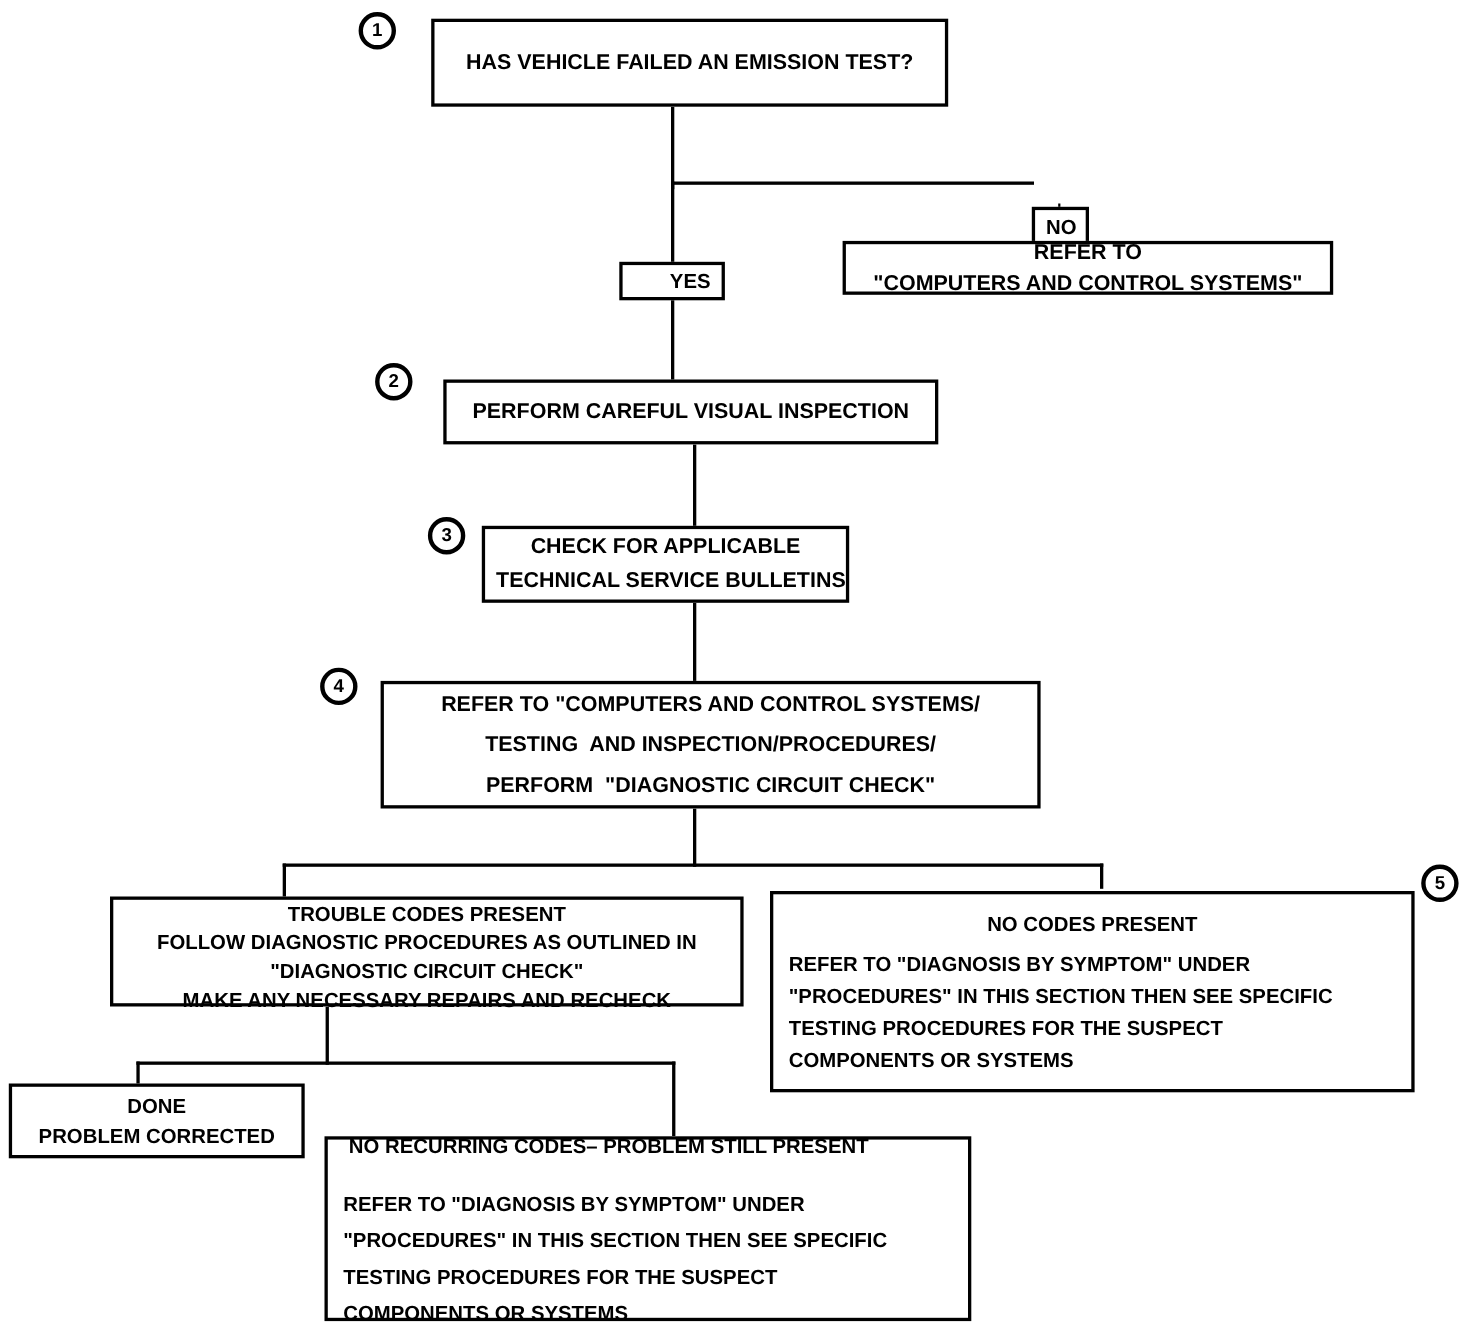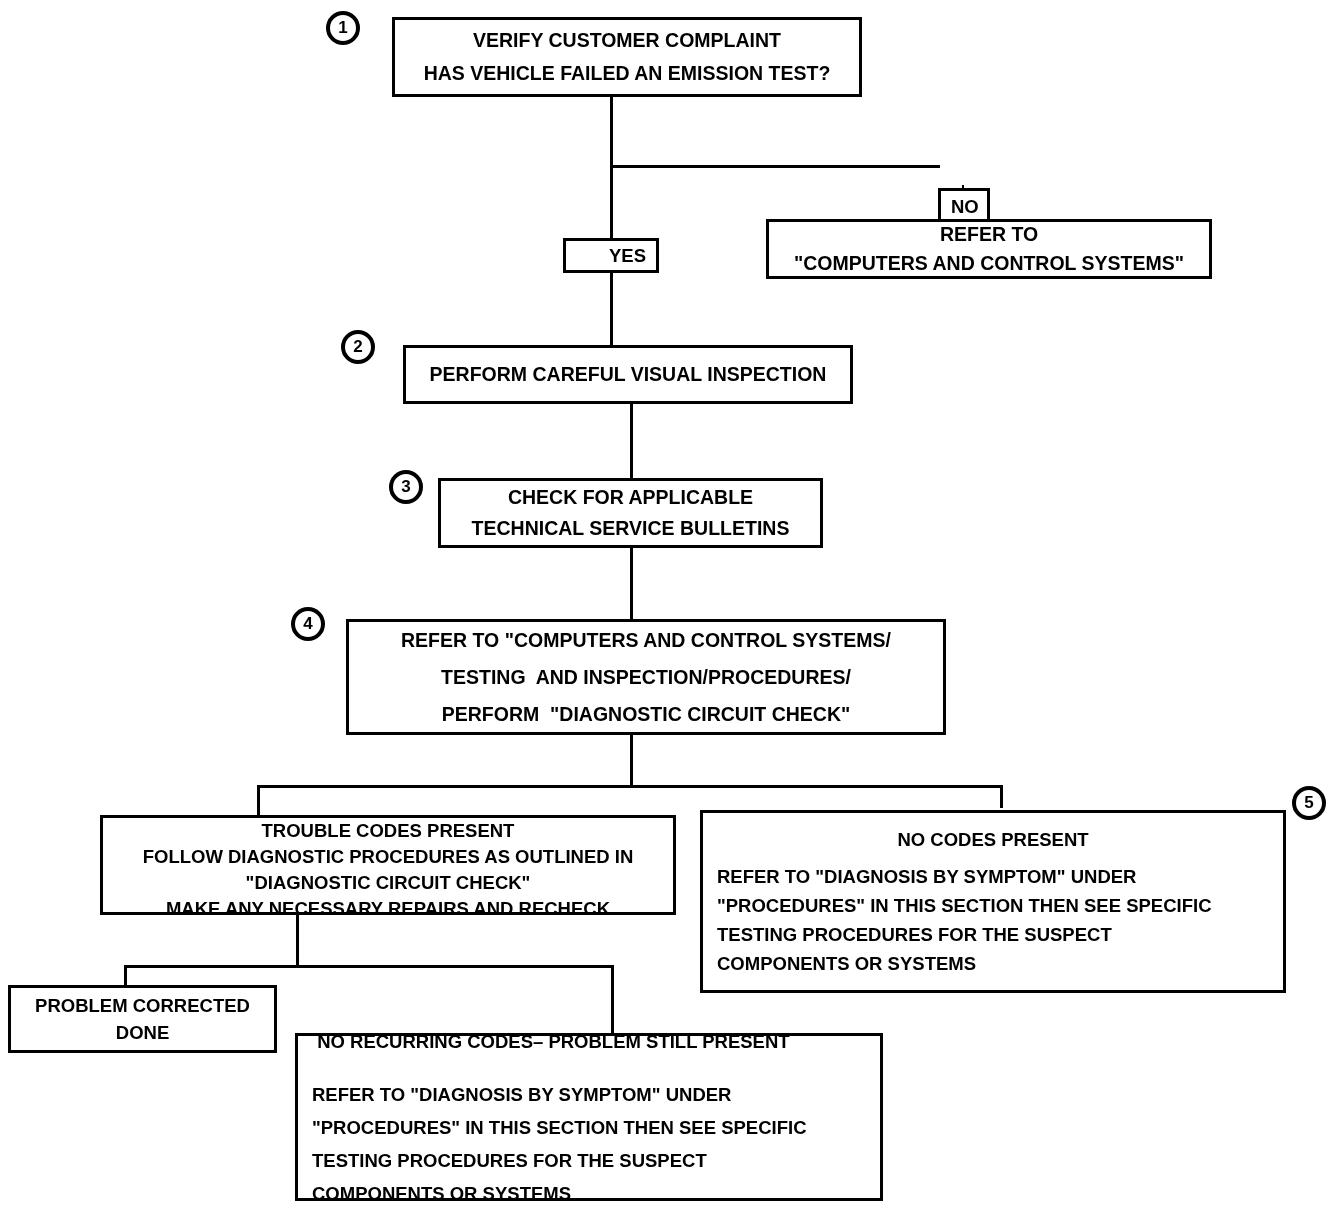--- a/index.html
+++ b/index.html
@@ -76,35 +76,34 @@
   .pad14 { padding: 0 14px; }
 </style>
 </head>
 <body>
 
 <div id="canvas">
 
   <div class="step" style="left:326px; top:11px;">1</div>
 
   <div class="box center t19 lh33 pad10" style="left:392px; top:17px; width:470px; height:80px;">
-    <span class="line">VERIFY CUSTOMER COMPLAINT</span>
     <span class="line">HAS VEHICLE FAILED AN EMISSION TEST?</span>
   </div>
 
   <div class="vline" style="left:610px; top:97px; height:75px;"></div>
 
   <div class="hline" style="left:610px; top:165px; width:330px;"></div>
 
   <div class="box center t18 lh26 pad10" style="left:938px; top:148px; width:52px; height:37px;margin-top:40px;">
     <span class="line">NO</span>
   </div>
 
   <div class="vline" style="left:962px; top:185px; width:2px; height:35px;"></div>
 
-  <div class="box center t19 lh29 pad10" style="left:766px; top:219px; width:446px; height:60px;">
+  <div class="box center t19 lh29 pad10" style="left:766px; top:219px; width:446px; height:49px;">
     <span class="line">REFER TO</span>
     <span class="line">"COMPUTERS AND CONTROL SYSTEMS"</span>
   </div>
 
   <div class="vline" style="left:610px; top:165px; height:74px;"></div>
 
   <div class="box center t18 lh26 pad10" style="left:563px; top:238px; width:96px; height:35px;align-items:flex-end;">
     <span class="line">YES</span>
   </div>
 
@@ -113,21 +112,21 @@
   <div class="step" style="left:341px; top:330px;">2</div>
 
   <div class="box center t19 lh29 pad10" style="left:403px; top:345px; width:450px; height:59px;align-items:center;">
     <span class="line">PERFORM CAREFUL VISUAL INSPECTION</span>
   </div>
 
   <div class="vline" style="left:630px; top:404px; height:76px;"></div>
 
   <div class="step" style="left:389px; top:470px;">3</div>
 
-  <div class="box center t19 lh31 pad10" style="left:438px; top:478px; width:385px; height:70px; line-height:31px;">
+  <div class="box center t19 lh31 pad10" style="left:438px; top:478px; width:334px; height:70px; line-height:31px;">
     <span class="line">CHECK FOR APPLICABLE</span>
     <span class="line">TECHNICAL SERVICE BULLETINS</span>
   </div>
 
   <div class="vline" style="left:630px; top:548px; height:72px;"></div>
 
   <div class="step" style="left:291px; top:607px;">4</div>
 
   <div class="box center t19 lh37 pad14" style="left:346px; top:619px; width:600px; height:116px;">
     <span class="line">REFER TO "COMPUTERS AND CONTROL SYSTEMS/</span>
@@ -156,22 +155,22 @@
     <span class="line">TESTING PROCEDURES FOR THE SUSPECT</span>
     <span class="line">COMPONENTS OR SYSTEMS</span>
   </div>
 
   <div class="vline" style="left:296px; top:915px; height:53px;"></div>
   <div class="hline" style="left:124px; top:965px; width:490px;"></div>
   <div class="vline" style="left:124px; top:965px; height:22px;"></div>
   <div class="vline" style="left:611px; top:965px; height:68px;"></div>
 
   <div class="box center t18 lh27 pad10" style="left:8px; top:985px; width:269px; height:68px; line-height:27px;">
+    <span class="line">DONE</span>
     <span class="line">PROBLEM CORRECTED</span>
-    <span class="line">DONE</span>
   </div>
 
   <div class="box left t18 lh33 pad14" style="left:295px; top:1033px; width:588px; height:168px;justify-content:center;">
     <span class="line" style="margin-bottom:20px;"> NO RECURRING CODES– PROBLEM STILL PRESENT</span>
     <span class="line">REFER TO "DIAGNOSIS BY SYMPTOM" UNDER</span>
     <span class="line">"PROCEDURES" IN THIS SECTION THEN SEE SPECIFIC</span>
     <span class="line">TESTING PROCEDURES FOR THE SUSPECT</span>
     <span class="line">COMPONENTS OR SYSTEMS</span>
   </div>
 

